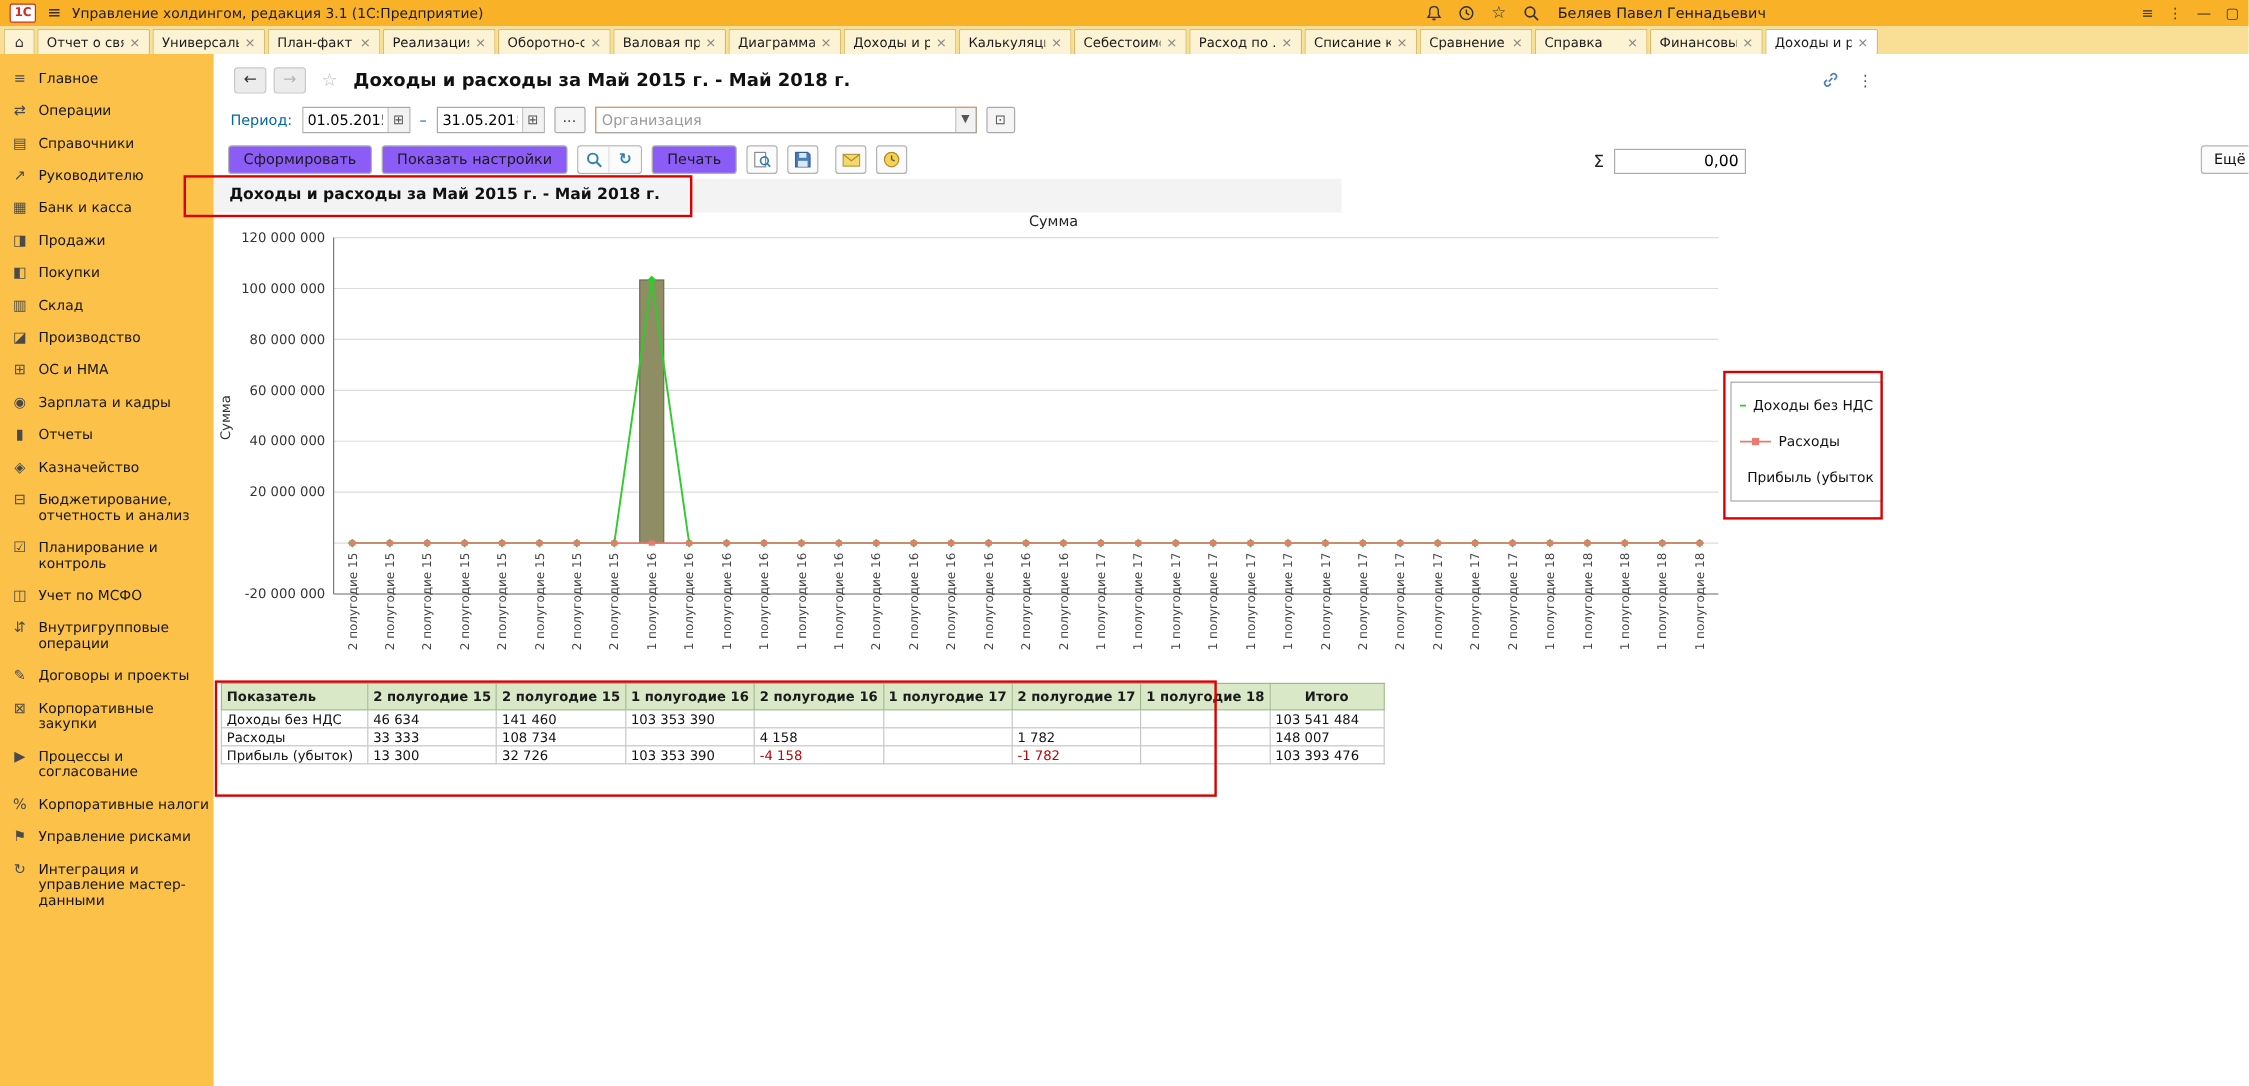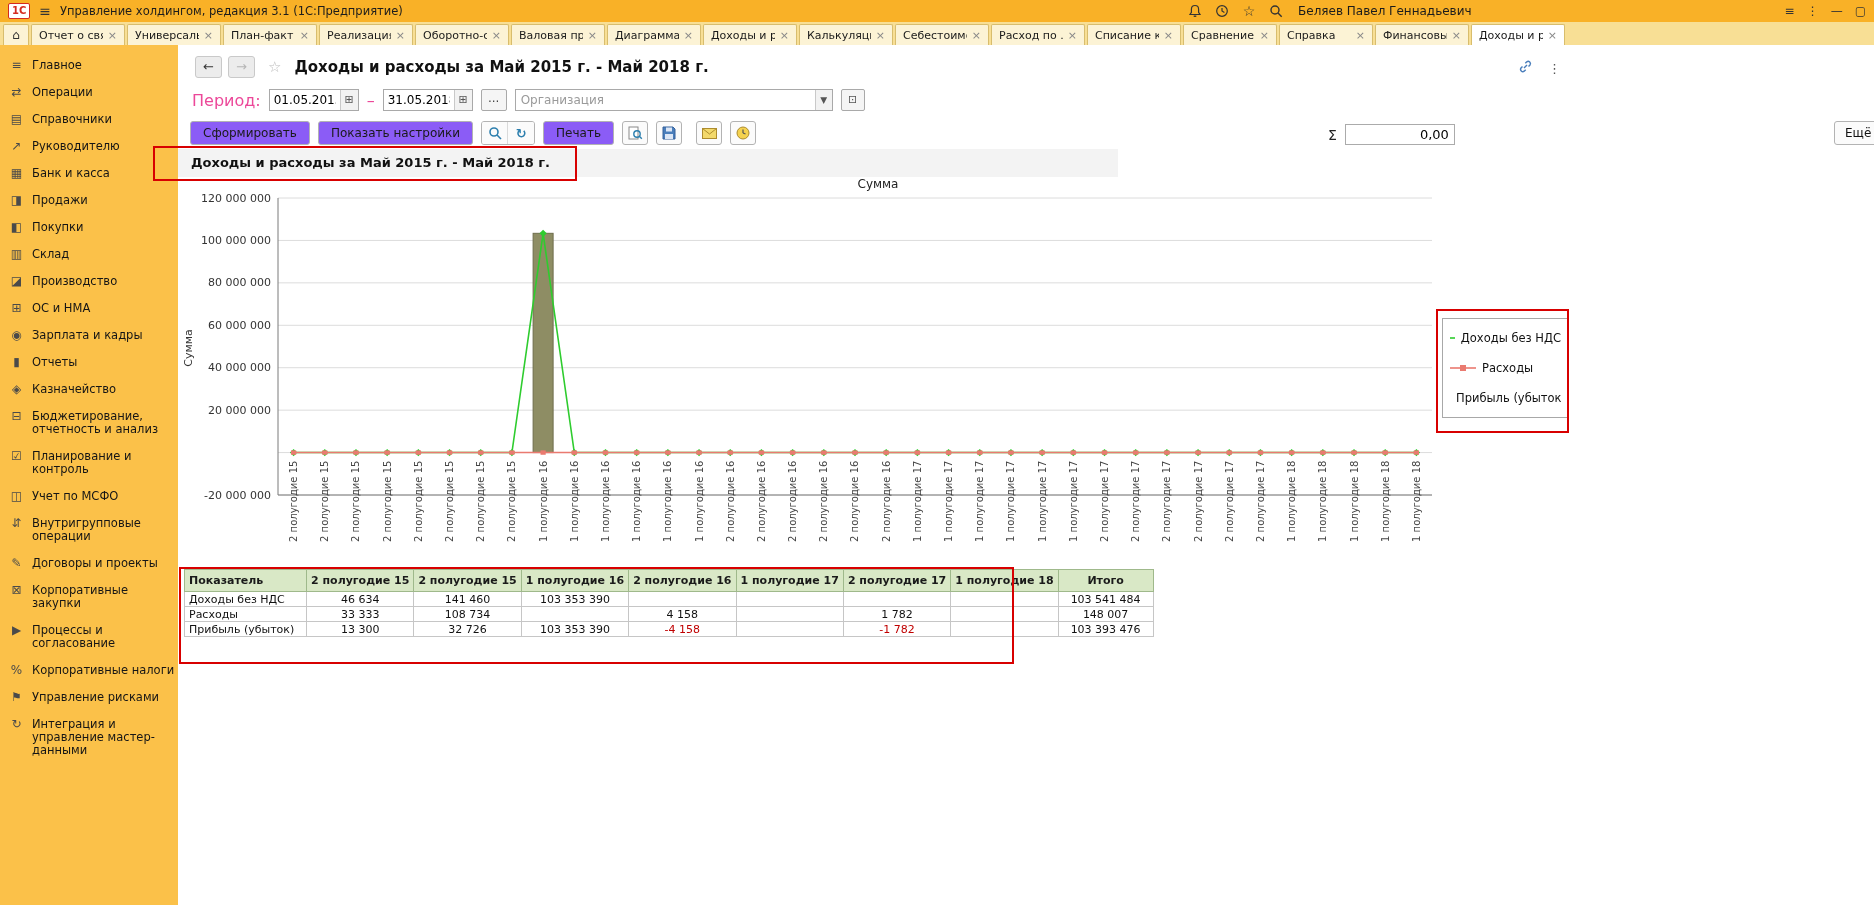--- a/index.html
+++ b/index.html
@@ -37,21 +37,21 @@
   .nav-row{position:absolute;left:17px;top:11px;display:flex;align-items:center;gap:6px}
   .navbtn{width:27px;height:22px;border:1px solid #c9c9c9;background:#ececec;border-radius:3px;text-align:center;line-height:20px;font-size:13px;color:#333}
   .navbtn.fwd{color:#b5b5b5}
   .hdr-star{color:#bdbdbd;font-size:15px;margin-left:7px}
   .page-title{font-size:15px;font-weight:bold;margin-left:7px;white-space:nowrap}
   .hdr-right{position:absolute;left:1340px;top:14px;display:flex;gap:15px;align-items:center}
   .kebab{color:#555;font-size:13px}
 
   
   .filter-row{position:absolute;left:14px;top:44px;display:flex;align-items:center;gap:8px}
-  .flabel{font-size:16px;color:#ec4899}
+  .flabel{font-size:12px;color:#0369a1}
   .date-field{display:flex;border:1px solid #a9a9a9;height:22px;background:#fff}
   .date-field input{border:none;outline:none;width:70px;padding:0 4px;font-size:12px;font-family:inherit}
   .cal{width:18px;border-left:1px solid #c9c9c9;background:#f2f2f2;text-align:center;line-height:20px;font-size:11px;color:#555}
   .dots-btn{width:26px;height:22px;border:1px solid #a9a9a9;background:#f5f5f5;border-radius:2px;text-align:center;line-height:16px;color:#444}
   .combo{display:flex;width:318px;height:22px;border:1px solid #a9a9a9;background:#f97316}
   .combo input{border:none;outline:none;flex:1;padding:0 5px;font-size:12px;font-family:inherit}
   .combo input::placeholder{color:#9a9a9a}
   .dd{width:17px;border-left:1px solid #c9c9c9;background:#f2f2f2;text-align:center;font-size:9px;line-height:20px;color:#555}
   .sqbtn{width:24px;height:22px;border:1px solid #a9a9a9;background:#f5f5f5;border-radius:2px;text-align:center;line-height:20px;font-size:11px;color:#555}
 
@@ -78,21 +78,21 @@
   .ct{font-size:12px;fill:#222}
   .yl{font-size:11px;fill:#333}
   .legend{position:absolute;left:1264px;top:273px;width:127px;background:#fff;border:1px solid #a8a8a8;padding:12px 7px;display:flex;flex-direction:column;gap:16px;font-size:11.5px}
   .leg-item{display:flex;align-items:center;gap:6px;white-space:nowrap;overflow:hidden}
 
   
   .rpt-table{position:absolute;left:6px;top:524px;border-collapse:collapse;font-size:11px;table-layout:fixed}
   .rpt-table th{background:#d9e8c6;border:1px solid #9fb98b;font-weight:bold;height:22px;padding:0 4px;text-align:center;color:#1a1a1a;overflow:hidden;white-space:nowrap}
   .rpt-table th.first{text-align:left}
   .rpt-table td{border:1px solid #c6c6c6;height:15px;padding:0 4px;background:#fff;overflow:hidden;white-space:nowrap}
-  .rpt-table td.num{text-align:center}
+  .rpt-table td.num{text-align:left}
   .rpt-table td.neg{color:#c00000}
 
   
   .annot{position:absolute;border:2px solid #d80000;pointer-events:none;z-index:50;background:transparent}
 </style>
 </head>
 <body>
 
 <div class="root">
 

